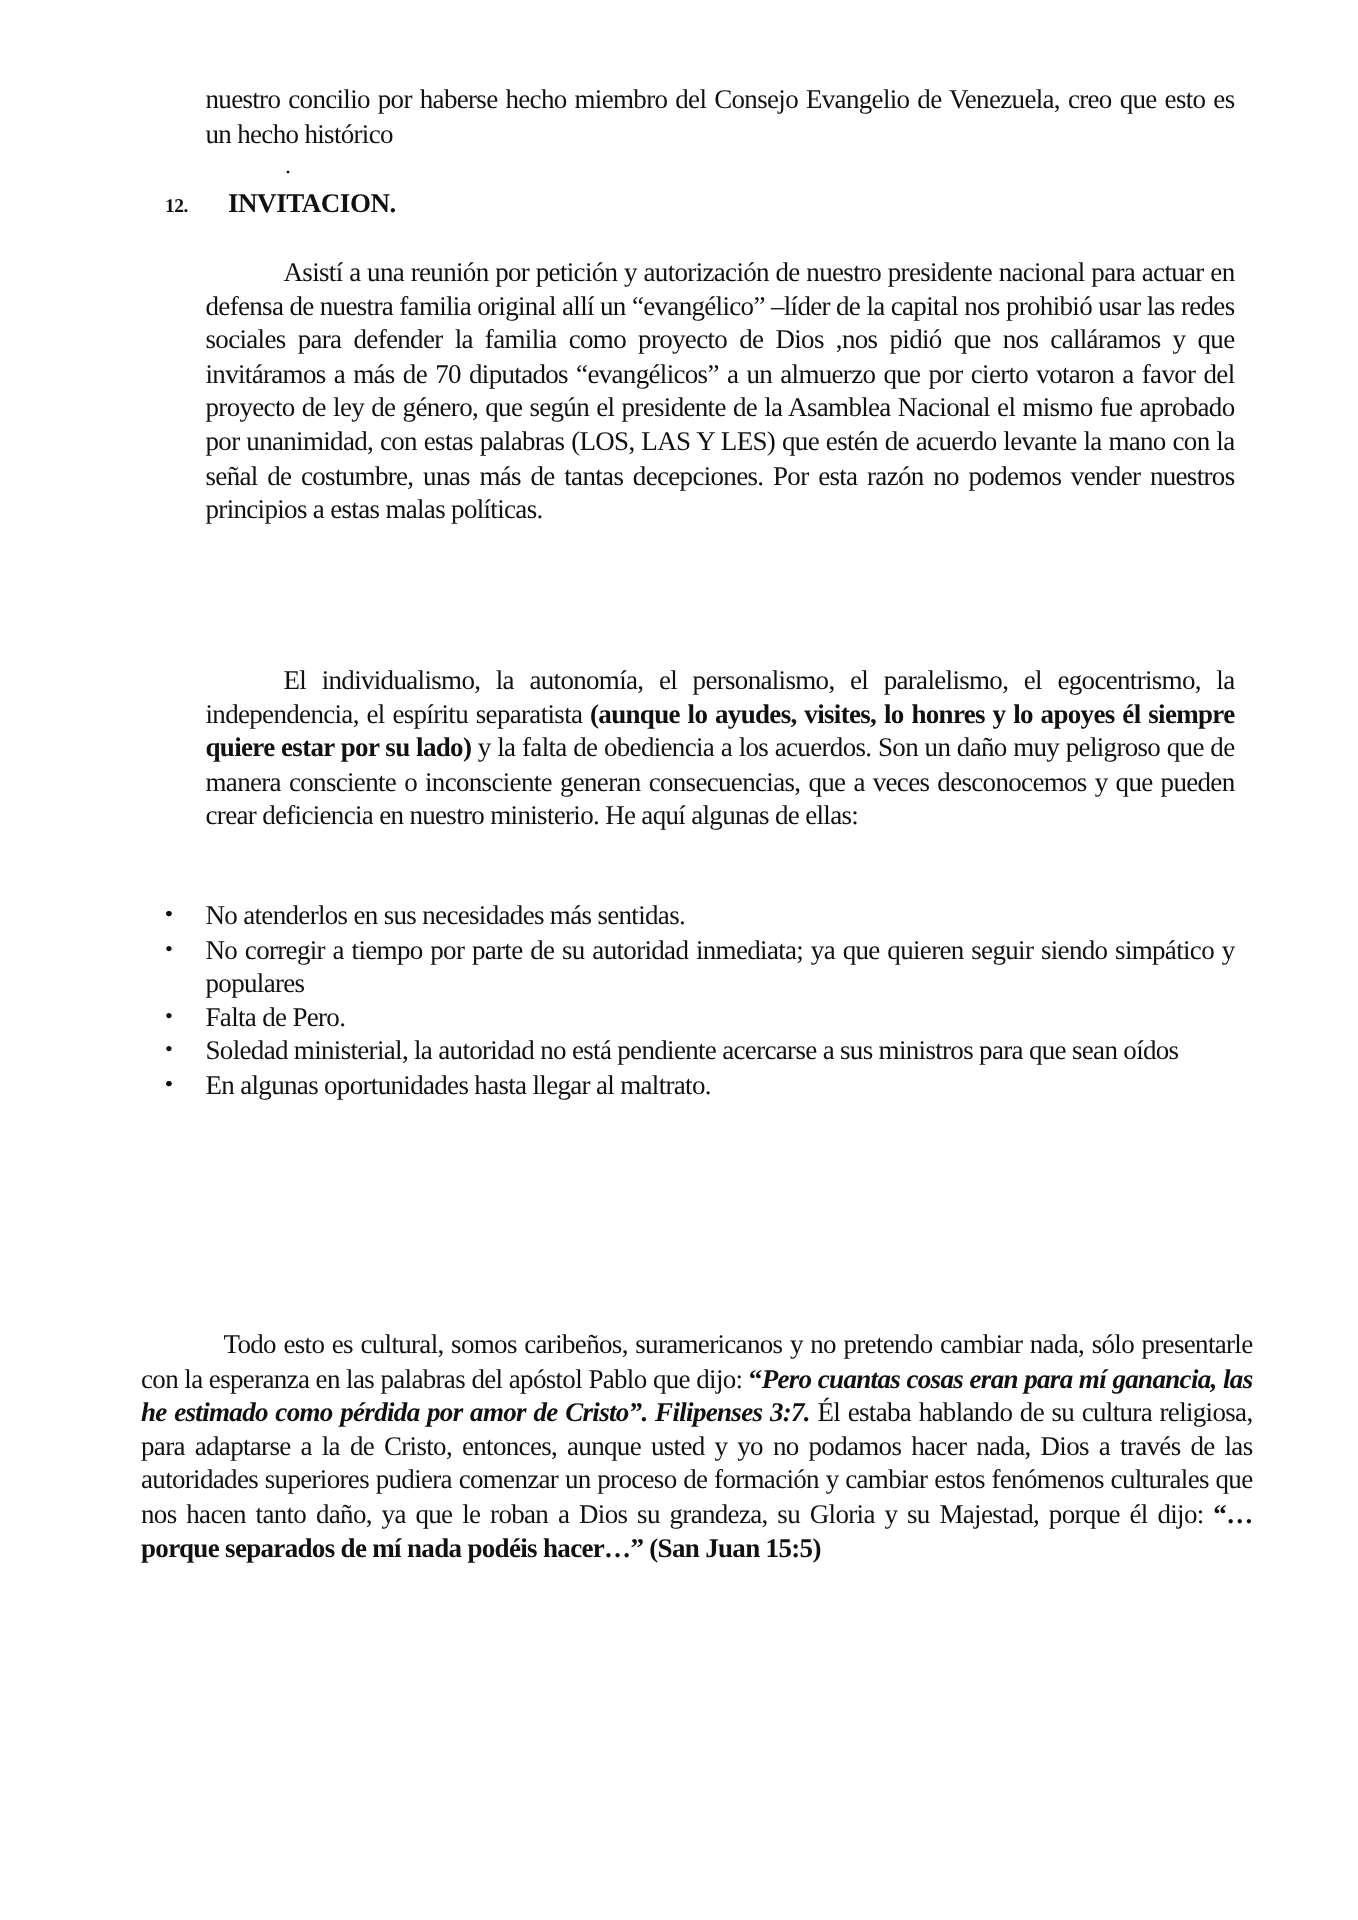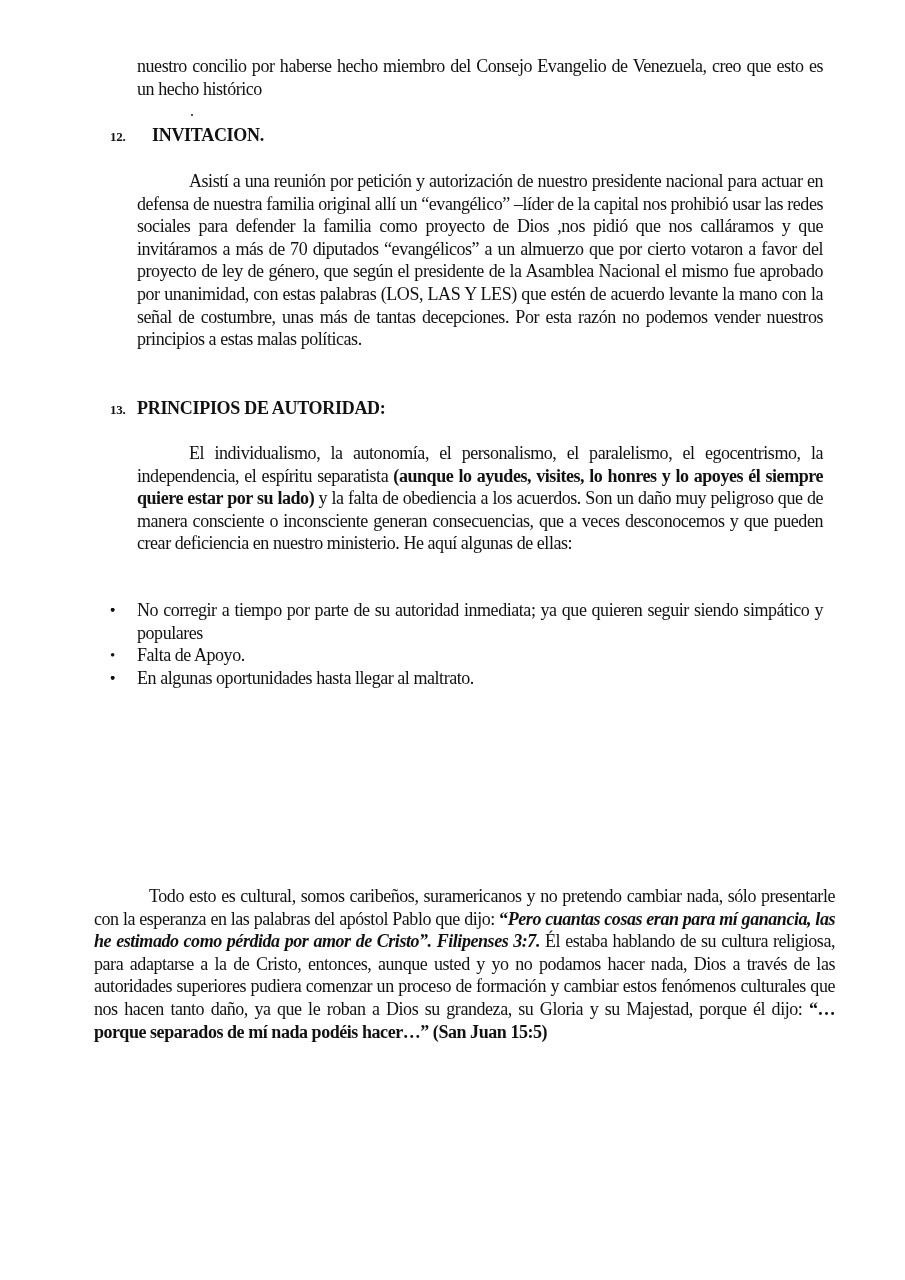--- a/index.html
+++ b/index.html
@@ -53,32 +53,29 @@
   <p class="para" style="top:55px;">nuestro concilio por haberse hecho miembro del Consejo Evangelio de Venezuela, creo que esto es un hecho histórico</p>
 
   <span class="dot">.</span>
 
   <div class="heading" style="left:110px; top:124px;">
     <span class="num" style="width:42px;">12.</span><span>INVITACION.</span>
   </div>
 
   <p class="para indent" style="top:170px;">Asistí a una reunión por petición y autorización de nuestro presidente nacional para actuar en defensa de nuestra familia original allí un “evangélico” –líder de la capital nos prohibió usar las redes sociales para defender la familia como proyecto de Dios ,nos pidió que nos calláramos  y que invitáramos a más de 70 diputados “evangélicos” a un almuerzo que por cierto votaron a favor del proyecto de ley de género, que según el presidente de la Asamblea  Nacional el mismo fue aprobado por unanimidad, con estas palabras (LOS, LAS Y LES) que estén de acuerdo levante la mano con la señal de costumbre, unas  más de tantas  decepciones.  Por esta razón no podemos vender nuestros principios a estas malas políticas.</p>
 
-  <div class="heading" style="left:110px; top:397px;">
-    <span class="num" style="width:27px;">13.</span><span>PRINCIPIOS DE AUTORIDAD:</span>
-  </div>
 
   <p class="para indent" style="top:442px;"><span>El individualismo, la autonomía, el personalismo, el paralelismo, el egocentrismo, la independencia, el espíritu separatista </span><b>(aunque lo ayudes, visites, lo honres y lo apoyes él siempre quiere estar por su lado)</b><span> y la falta de obediencia a los acuerdos. Son un daño muy peligroso que de manera consciente o inconsciente generan consecuencias, que a veces desconocemos y que pueden crear deficiencia en nuestro ministerio. He aquí algunas de ellas:</span></p>
 
   <ul class="bullets">
     <li><span class="bullet">•</span></li>
-    <li><span class="bullet">•</span></li>
+    <li><span class="bullet">•</span><span>No atenderlos en sus necesidades más sentidas.</span></li>
     <li><span class="bullet">•</span><span>No corregir a tiempo por parte de su autoridad inmediata; ya que quieren seguir siendo simpático y populares</span></li>
-    <li><span class="bullet">•</span><span>Falta de Apoyo.</span></li>
-    <li><span class="bullet">•</span></li>
+    <li><span class="bullet">•</span><span>Falta de Pero.</span></li>
+    <li><span class="bullet">•</span><span>Soledad ministerial, la autoridad no está pendiente acercarse a sus ministros para que sean oídos</span></li>
     <li><span class="bullet">•</span></li>
     <li><span class="bullet">•</span><span>En algunas oportunidades hasta llegar al maltrato.</span></li>
   </ul>
 
   <p class="closing"><span class="ind"></span><span>Todo esto es cultural, somos caribeños, suramericanos y no pretendo cambiar nada, sólo presentarle con la esperanza en las palabras del apóstol Pablo que dijo: </span><b>“</b><span class="bi">Pero cuantas cosas eran para mí ganancia, las he estimado como pérdida por amor de Cristo”. Filipenses 3:7.</span><span>  Él estaba hablando de su cultura religiosa, para adaptarse a la de Cristo, entonces, aunque usted y yo no podamos hacer nada, Dios a través de las autoridades superiores pudiera comenzar un proceso de formación y cambiar estos fenómenos culturales que nos hacen tanto daño, ya que le roban a Dios su grandeza, su Gloria y su Majestad, porque él dijo: </span><b>“…porque separados de mí nada podéis hacer…” (San Juan 15:5)</b></p>
 
 
 </div>
 
 </body></html>

